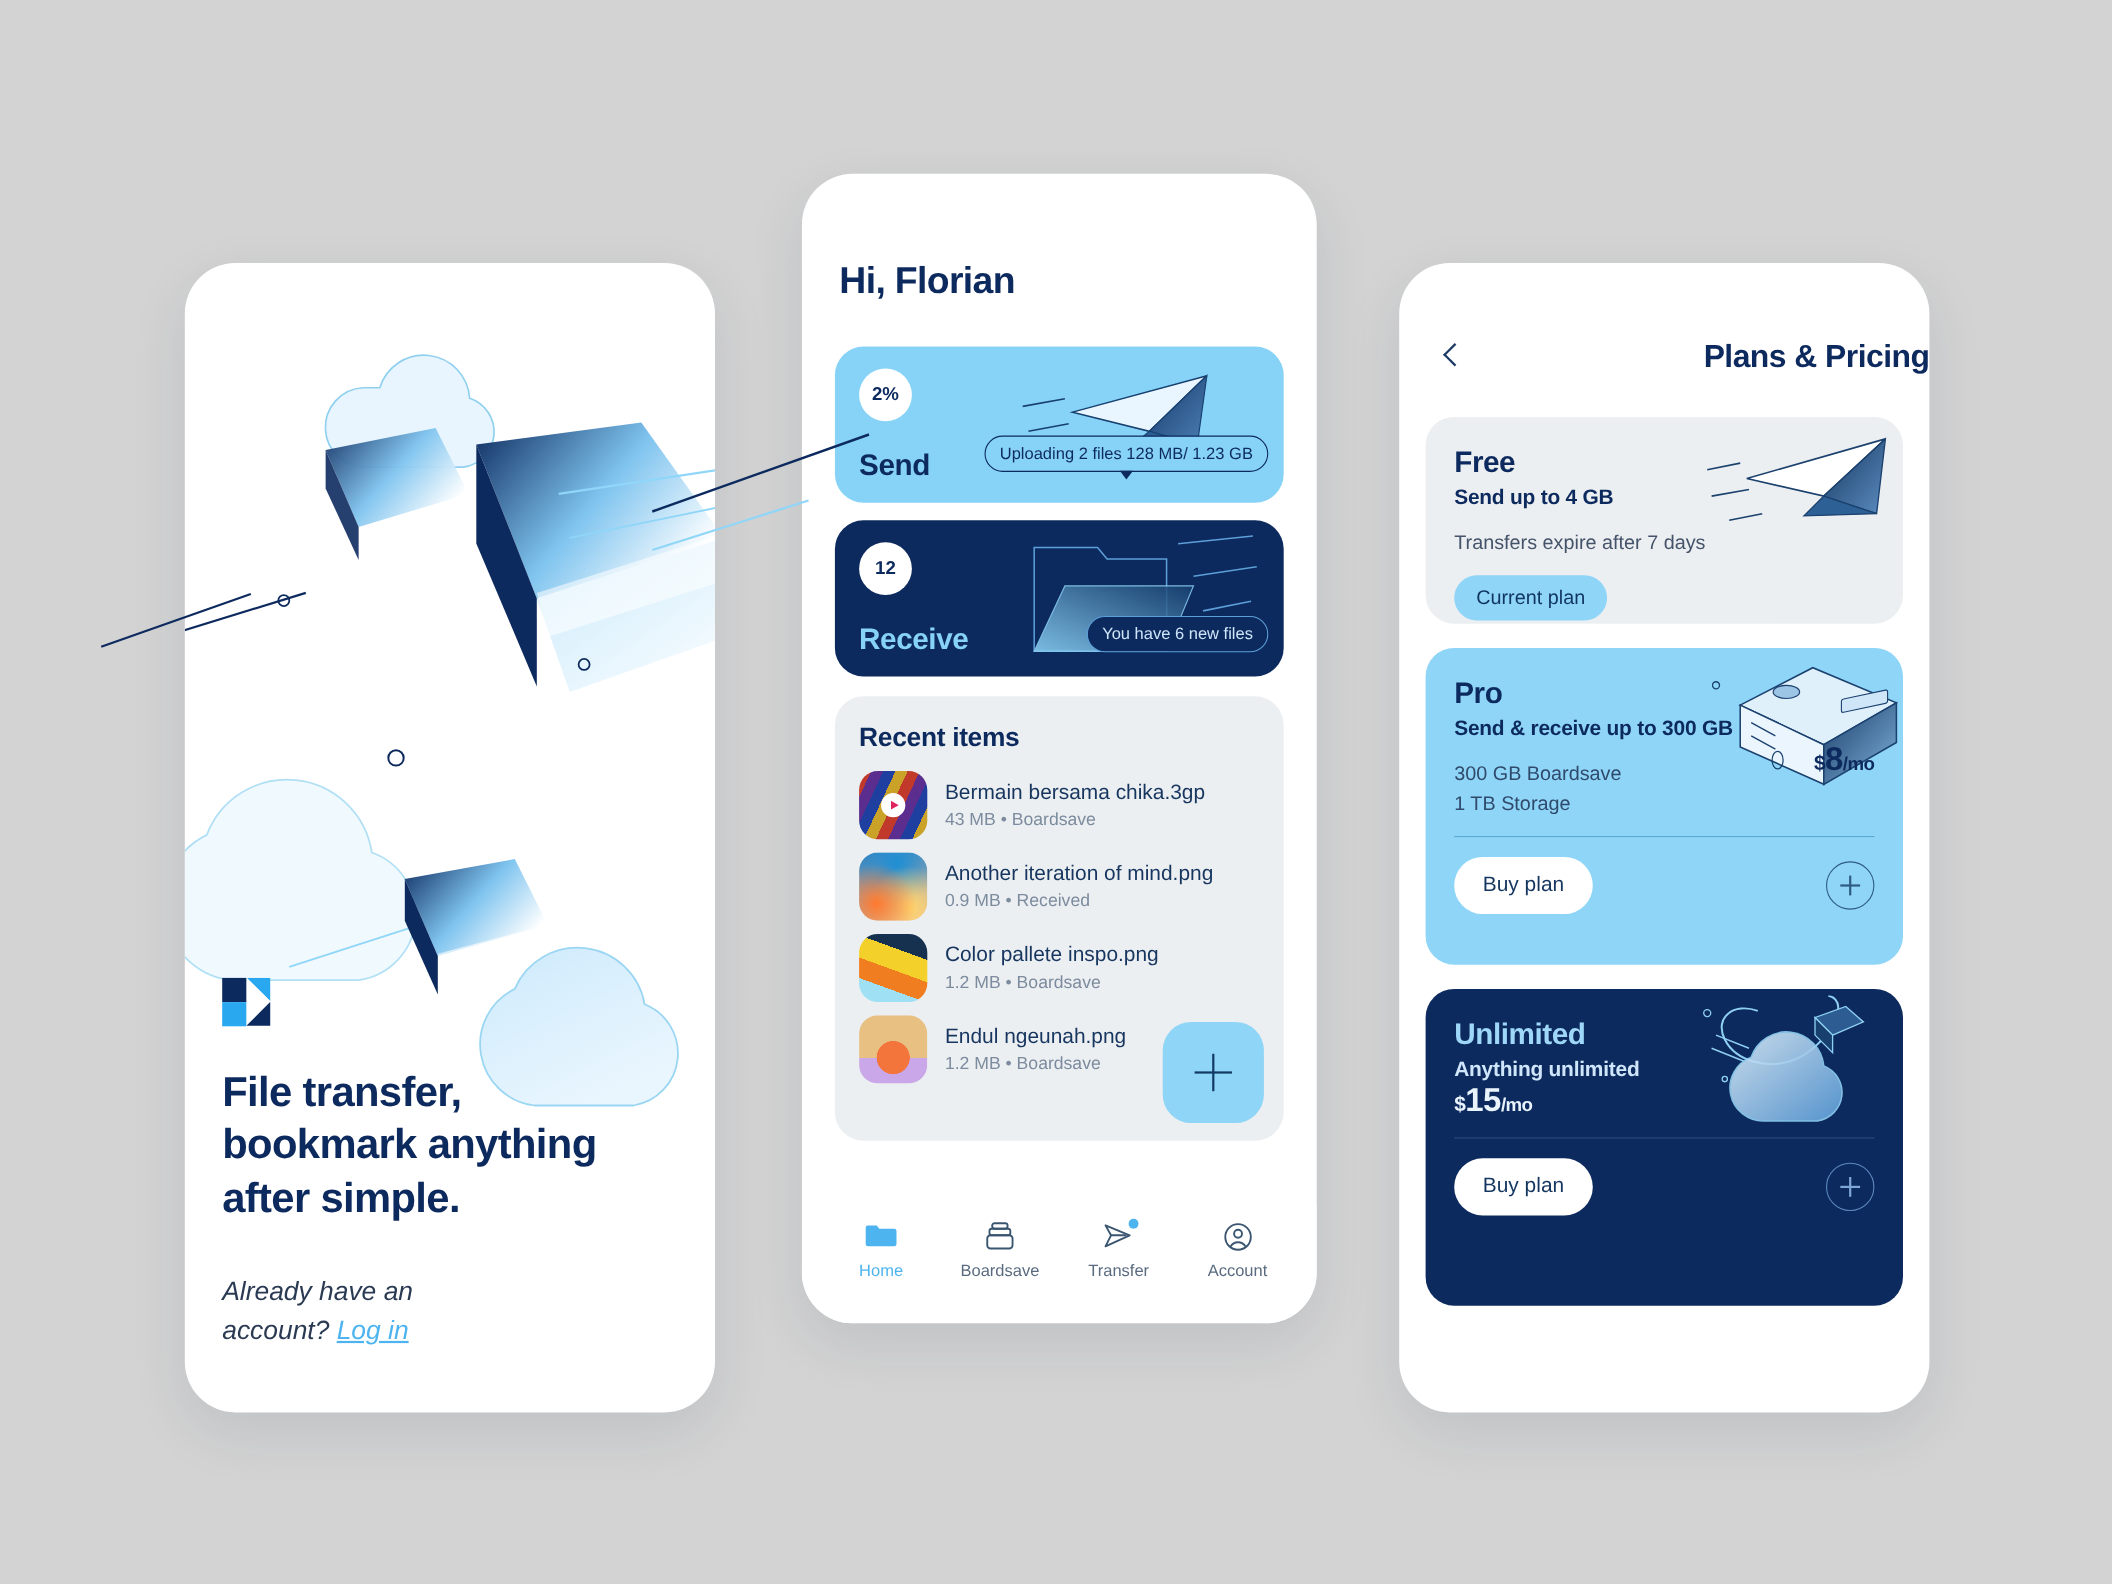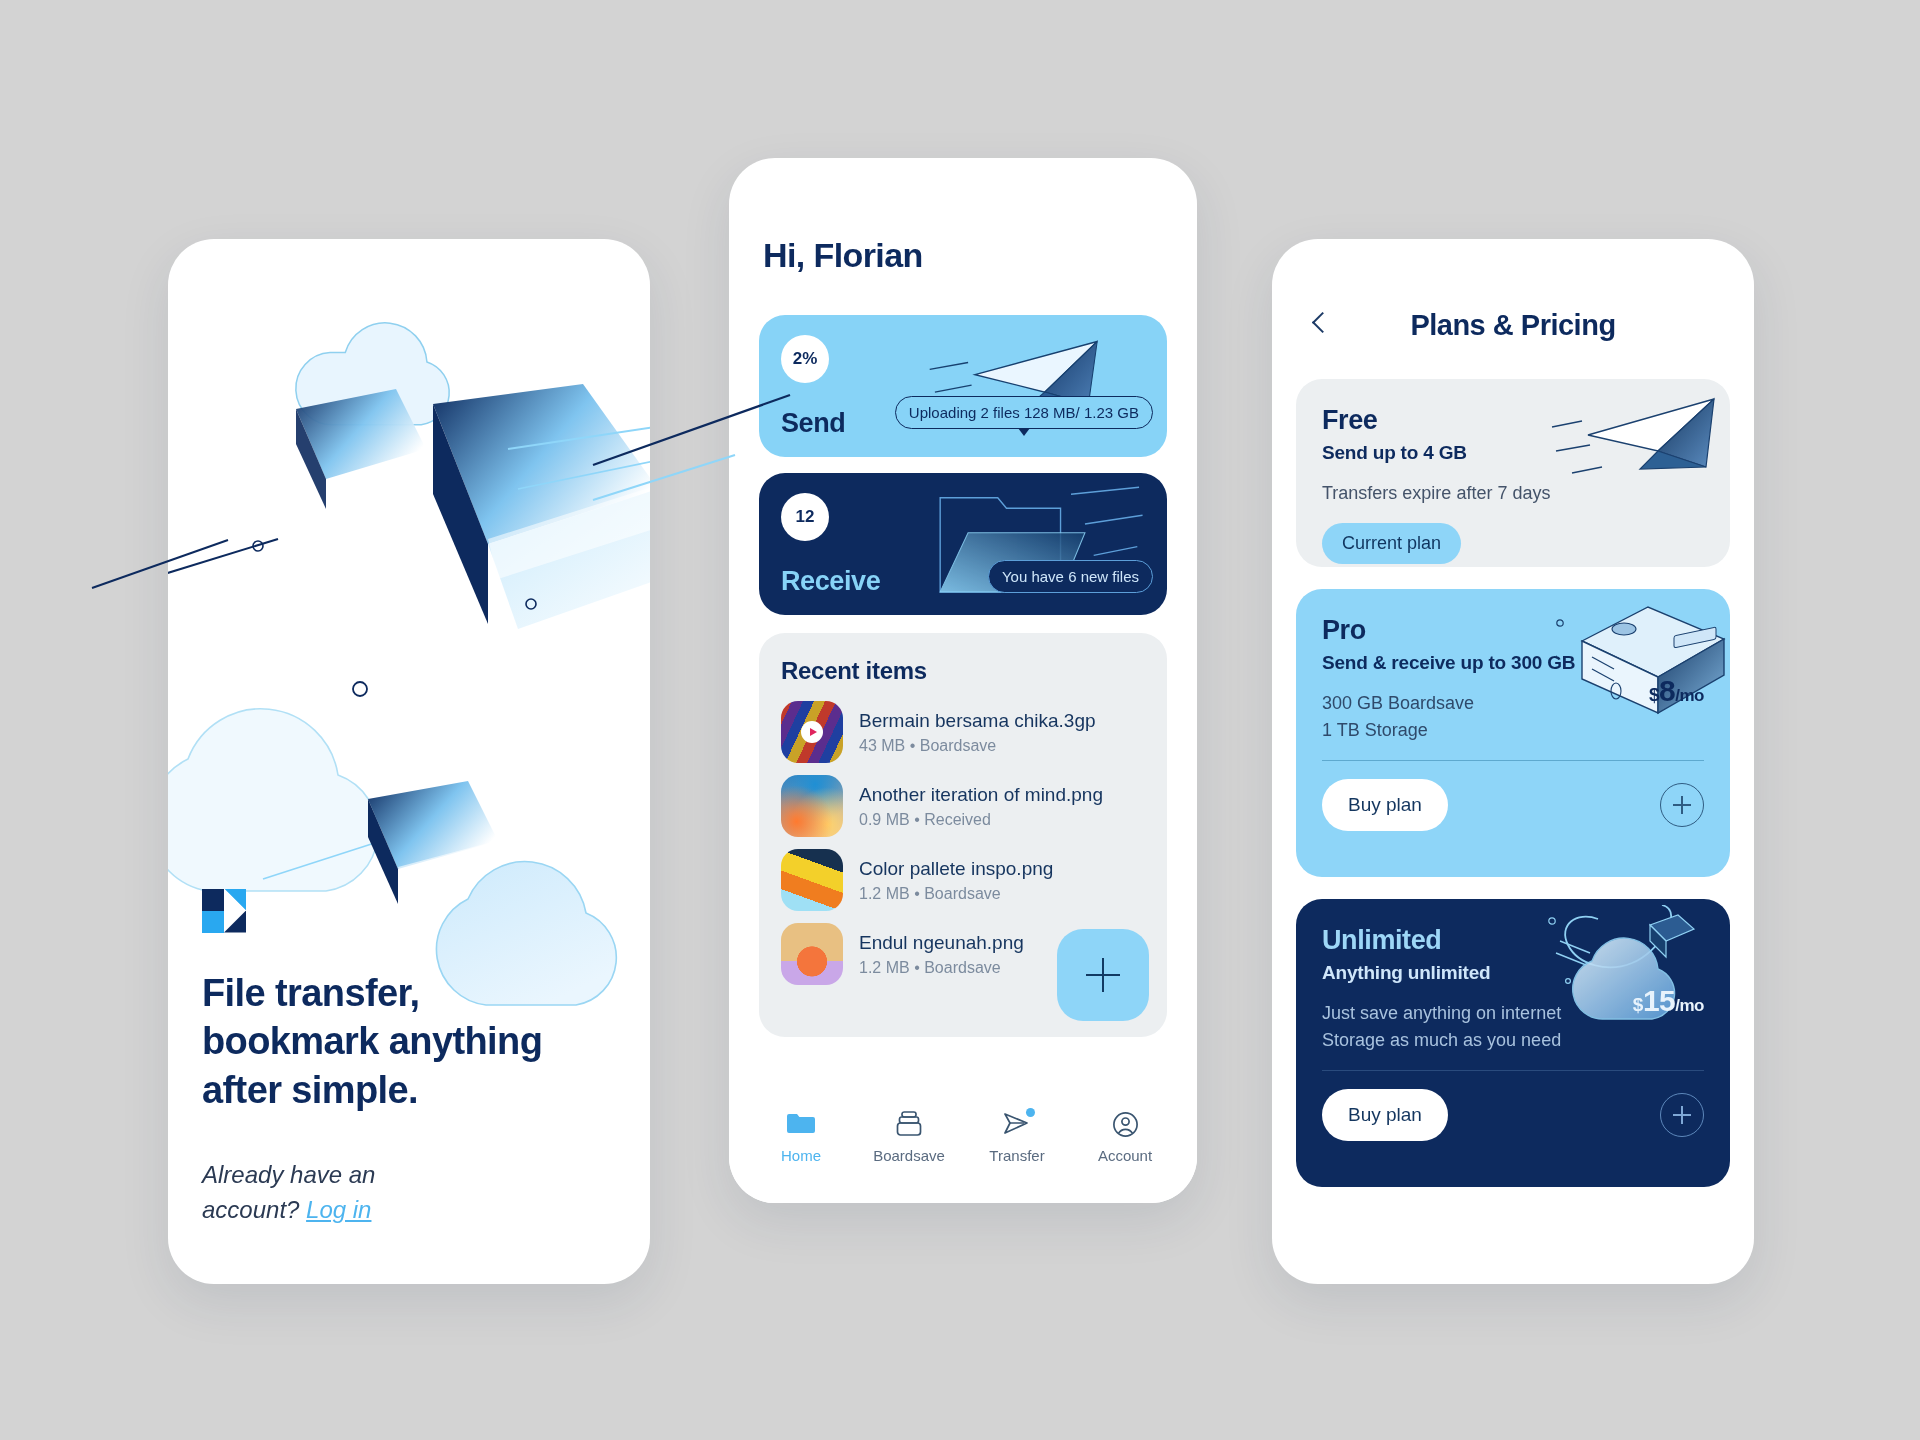--- a/index.html
+++ b/index.html
@@ -119,21 +119,21 @@
   
   #phone3 { left: 1272px; top: 239px; width: 482px; height: 1045px; }
   .p3-head { display: flex; align-items: center; padding: 60px 34px 0 34px; position: relative; height: 112px; }
   .back-chev { width: 28px; height: 28px; cursor: pointer; position: relative; }
   .back-chev::before {
     content:""; position: absolute; left: 9px; top: 4px; width: 13px; height: 13px;
     border-left: 2.2px solid #1c3a66; border-bottom: 2.2px solid #1c3a66;
     transform: rotate(45deg);
   }
   .p3-title {
-    position: absolute; left: 0; right: 0; text-align: center;
+    position: absolute; left: 0; right: 0; text-align: right;
     font-size: 29px; font-weight: 700; color: #0d2a5e; letter-spacing: -0.5px; pointer-events: none;
   }
   .plans { padding: 28px 24px 0 24px; display: flex; flex-direction: column; gap: 22px; }
   .plan { border-radius: 26px; padding: 26px 26px 24px 26px; position: relative; overflow: hidden; }
   .plan-free { background: #eceff1; height: 188px; }
   .plan-pro  { background: #8ed5f8; height: 288px; }
   .plan-unl  { background: #0d2a5e; height: 288px; }
   .plan-name { font-size: 27px; font-weight: 700; letter-spacing: -0.4px; margin-bottom: 6px; position: relative; z-index: 3; }
   .plan-tag  { font-size: 19px; font-weight: 700; letter-spacing: -0.2px; position: relative; z-index: 3; }
   .plan-desc { font-size: 18px; line-height: 1.5; position: relative; z-index: 3; }
@@ -484,24 +484,20 @@
           <path d="M104 20 L132 10 L148 24 L120 36 Z" fill="#2c5c92" stroke="#8fd0f2" stroke-width="1.2"></path>
           <path d="M104 20 L120 36 L120 52 L104 36 Z" fill="#17406f" stroke="#8fd0f2" stroke-width="1.2"></path>
           <line x1="14" y1="36" x2="44" y2="48" stroke="#8fd0f2" stroke-width="1.4"></line>
           <line x1="10" y1="48" x2="40" y2="60" stroke="#8fd0f2" stroke-width="1.4"></line>
           <circle cx="6" cy="16" r="3.2" fill="none" stroke="#8fd0f2" stroke-width="1.2"></circle>
           <circle cx="22" cy="76" r="2.4" fill="none" stroke="#8fd0f2" stroke-width="1.2"></circle>
         </svg>
         <div class="plan-name">Unlimited</div>
         <div class="plan-tag">Anything unlimited</div>
         <div class="price-row">
-          <div class="plan-desc">
-            <div>Just save anything on internet</div>
-            <div>Storage as much as you need</div>
-          </div>
           <div class="price">
             <span class="cur">$</span><span class="amt">15</span><span class="per">/mo</span>
           </div>
         </div>
         <div class="divider"></div>
         <div class="plan-actions">
           <button class="btn-buy">Buy plan</button>
           <div class="circle-plus"></div>
         </div>
       </div>

